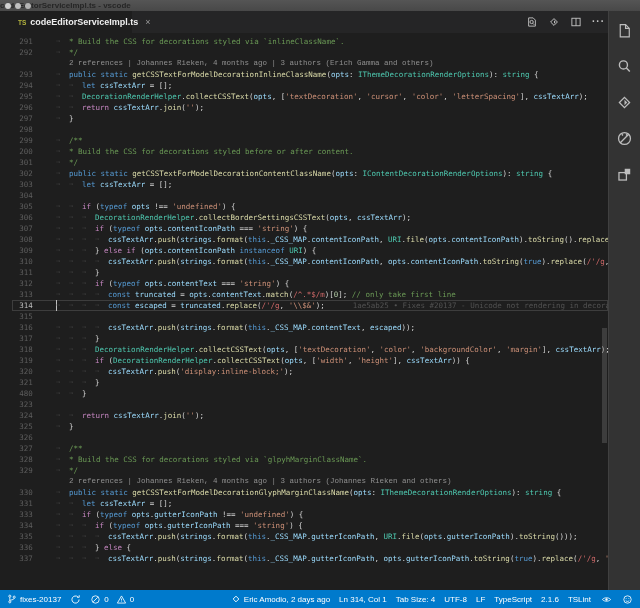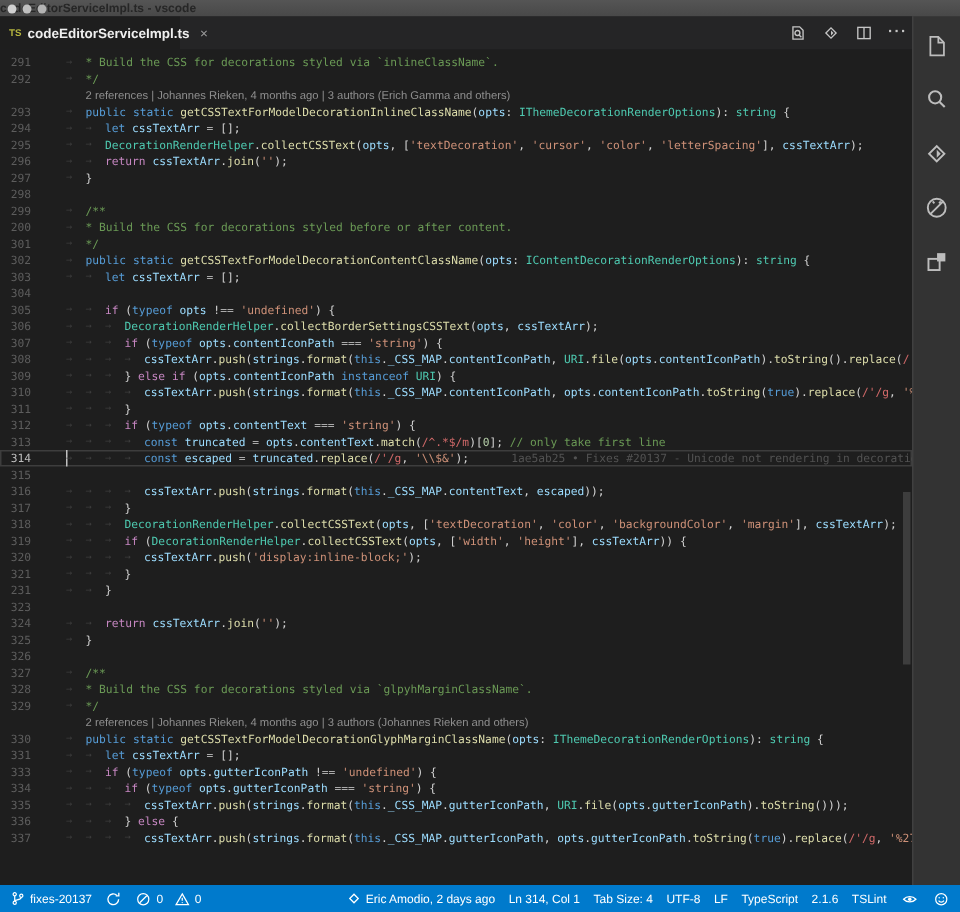--- a/index.html
+++ b/index.html
@@ -9,21 +9,21 @@
   
   .titlebar { height:11px; background:linear-gradient(#555,#484848); position:relative;
               display:flex; align-items:center; 
               font-size:8px; line-height:11px; color:#262626; font-weight:bold; }
   .lights { position:absolute; left:5px; top:3px; display:flex; gap:4px; }
   .light { width:6px; height:6px; border-radius:50%; }
   .l1{ background:#d0d0d0; } .l2{ background:#bfbfbf; } .l3{ background:#b3b3b3; }
 
   
   .workbench { display:flex; height:579px; }
-  .editor-col { flex:1; display:flex; flex-direction:column; min-width:0; position:relative; }
+  .editor-col { flex:1; display:flex; flex-direction:column; min-width:0; position:relative;padding-left:12px; }
 
   
   .tabbar { height:22px; background:#252526; display:flex; align-items:stretch; position:relative; flex:none; }
   .tab { width:120px; background:#1e1e1e; display:flex; align-items:center; padding:0 6px; gap:4px; }
   .tab-icon { font-size:6.5px; font-weight:bold; color:#b3b33e; flex:none; }
   .tab-label { font-size:9px; font-weight:bold; color:#efefef; white-space:nowrap; }
   .tab-close { font-size:9px; color:#9a9a9a; margin-left:3px; }
   .tab-actions { position:absolute; right:3px; top:0; height:22px; display:flex; align-items:center; gap:10px; }
   .tab-actions svg { display:block; }
   .more-dots { color:#c5c5c5; font-size:10px; font-weight:bold; letter-spacing:1px; line-height:22px; }
@@ -36,21 +36,21 @@
   .gutter { width:28px; text-align:center; color:#5d5d5d; margin-right:16px; }
   .curnum { color:#bdbdbd; }
   .row.current { box-shadow:inset 0 0 0 1px #3d3d3d; }
   .caret { width:1px; background:#bfbfbf; height:10px; margin-right:-1px; }
   .ind { width:13px; color:#3e3e3e; font-size:7px; }
   .tok-c{color:#6a9955} .tok-k{color:#569cd6} .tok-ct{color:#c586c0}
   .tok-f{color:#dcdcaa} .tok-t{color:#4ec9b0} .tok-v{color:#9cdcfe}
   .tok-s{color:#ce9178} .tok-p{color:#d4d4d4} .tok-num{color:#b5cea8} .tok-r{color:#d16969}
   .blame { color:#525252; margin-left:28px; }
   .lens { height:11px; line-height:11px; font-size:7.5px; color:#8f8f8f;
-          font-family:Liberation Sans, sans-serif; white-space:pre; }
+          font-family:Liberation Mono, monospace; white-space:pre; }
   .slider { position:absolute; right:1px; top:295px; width:5px; height:115px;
             background:rgba(121,121,121,.35); }
 
   
   .activitybar { width:32px; background:#333333; border-left:1px solid #404040;
                  display:flex; flex-direction:column; align-items:center; padding-top:7px; gap:12px; }
   .ab-item { width:24px; height:24px; display:flex; align-items:center; justify-content:center; }
 
   
   .statusbar { height:18px; background:#007acc; display:flex; align-items:center;
@@ -131,21 +131,21 @@
           <div class="row"><span class="gutter">312</span><span class="ind">→</span><span class="ind">→</span><span class="ind">→</span><span class="tok-ct">if</span><span class="tok-p"> (</span><span class="tok-k">typeof</span><span class="tok-p"> </span><span class="tok-v">opts</span><span class="tok-p">.</span><span class="tok-v">contentText</span><span class="tok-p"> === </span><span class="tok-s">'string'</span><span class="tok-p">) {</span></div>
           <div class="row"><span class="gutter">313</span><span class="ind">→</span><span class="ind">→</span><span class="ind">→</span><span class="ind">→</span><span class="tok-k">const </span><span class="tok-v">truncated</span><span class="tok-p"> = </span><span class="tok-v">opts</span><span class="tok-p">.</span><span class="tok-v">contentText</span><span class="tok-p">.</span><span class="tok-f">match</span><span class="tok-p">(</span><span class="tok-r">/^.*$/m</span><span class="tok-p">)[</span><span class="tok-num">0</span><span class="tok-p">]; </span><span class="tok-c">// only take first line</span></div>
           <div class="row current"><span class="gutter curnum">314</span><span class="caret"></span><span class="ind">→</span><span class="ind">→</span><span class="ind">→</span><span class="ind">→</span><span class="tok-k">const </span><span class="tok-v">escaped</span><span class="tok-p"> = </span><span class="tok-v">truncated</span><span class="tok-p">.</span><span class="tok-f">replace</span><span class="tok-p">(</span><span class="tok-r">/'/g</span><span class="tok-p">, </span><span class="tok-s">'\\$&amp;'</span><span class="tok-p">);</span><span class="blame">1ae5ab25 • Fixes #20137 - Unicode not rendering in decorations</span></div>
           <div class="row"><span class="gutter">315</span></div>
           <div class="row"><span class="gutter">316</span><span class="ind">→</span><span class="ind">→</span><span class="ind">→</span><span class="ind">→</span><span class="tok-v">cssTextArr</span><span class="tok-p">.</span><span class="tok-f">push</span><span class="tok-p">(</span><span class="tok-v">strings</span><span class="tok-p">.</span><span class="tok-f">format</span><span class="tok-p">(</span><span class="tok-k">this</span><span class="tok-p">.</span><span class="tok-v">_CSS_MAP</span><span class="tok-p">.</span><span class="tok-v">contentText</span><span class="tok-p">, </span><span class="tok-v">escaped</span><span class="tok-p">));</span></div>
           <div class="row"><span class="gutter">317</span><span class="ind">→</span><span class="ind">→</span><span class="ind">→</span><span class="tok-p">}</span></div>
           <div class="row"><span class="gutter">318</span><span class="ind">→</span><span class="ind">→</span><span class="ind">→</span><span class="tok-t">DecorationRenderHelper</span><span class="tok-p">.</span><span class="tok-f">collectCSSText</span><span class="tok-p">(</span><span class="tok-v">opts</span><span class="tok-p">, [</span><span class="tok-s">'textDecoration'</span><span class="tok-p">, </span><span class="tok-s">'color'</span><span class="tok-p">, </span><span class="tok-s">'backgroundColor'</span><span class="tok-p">, </span><span class="tok-s">'margin'</span><span class="tok-p">], </span><span class="tok-v">cssTextArr</span><span class="tok-p">);</span></div>
           <div class="row"><span class="gutter">319</span><span class="ind">→</span><span class="ind">→</span><span class="ind">→</span><span class="tok-ct">if</span><span class="tok-p"> (</span><span class="tok-t">DecorationRenderHelper</span><span class="tok-p">.</span><span class="tok-f">collectCSSText</span><span class="tok-p">(</span><span class="tok-v">opts</span><span class="tok-p">, [</span><span class="tok-s">'width'</span><span class="tok-p">, </span><span class="tok-s">'height'</span><span class="tok-p">], </span><span class="tok-v">cssTextArr</span><span class="tok-p">)) {</span></div>
           <div class="row"><span class="gutter">320</span><span class="ind">→</span><span class="ind">→</span><span class="ind">→</span><span class="ind">→</span><span class="tok-v">cssTextArr</span><span class="tok-p">.</span><span class="tok-f">push</span><span class="tok-p">(</span><span class="tok-s">'display:inline-block;'</span><span class="tok-p">);</span></div>
           <div class="row"><span class="gutter">321</span><span class="ind">→</span><span class="ind">→</span><span class="ind">→</span><span class="tok-p">}</span></div>
-          <div class="row"><span class="gutter">231</span><span class="ind">→</span><span class="ind">→</span><span class="tok-p">}</span></div>
+          <div class="row"><span class="gutter">480</span><span class="ind">→</span><span class="ind">→</span><span class="tok-p">}</span></div>
           <div class="row"><span class="gutter">323</span></div>
           <div class="row"><span class="gutter">324</span><span class="ind">→</span><span class="ind">→</span><span class="tok-ct">return </span><span class="tok-v">cssTextArr</span><span class="tok-p">.</span><span class="tok-f">join</span><span class="tok-p">(</span><span class="tok-s">''</span><span class="tok-p">);</span></div>
           <div class="row"><span class="gutter">325</span><span class="ind">→</span><span class="tok-p">}</span></div>
           <div class="row"><span class="gutter">326</span></div>
           <div class="row"><span class="gutter">327</span><span class="ind">→</span><span class="tok-c">/**</span></div>
           <div class="row"><span class="gutter">328</span><span class="ind">→</span><span class="tok-c">* Build the CSS for decorations styled via `glpyhMarginClassName`.</span></div>
           <div class="row"><span class="gutter">329</span><span class="ind">→</span><span class="tok-c">*/</span></div>
           <div class="lens" style="padding-left: 57px;">2 references | Johannes Rieken, 4 months ago | 3 authors (Johannes Rieken and others)</div>
           <div class="row"><span class="gutter">330</span><span class="ind">→</span><span class="tok-k">public static </span><span class="tok-f">getCSSTextForModelDecorationGlyphMarginClassName</span><span class="tok-p">(</span><span class="tok-v">opts</span><span class="tok-p">: </span><span class="tok-t">IThemeDecorationRenderOptions</span><span class="tok-p">): </span><span class="tok-t">string</span><span class="tok-p"> {</span></div>
           <div class="row"><span class="gutter">331</span><span class="ind">→</span><span class="ind">→</span><span class="tok-k">let </span><span class="tok-v">cssTextArr</span><span class="tok-p"> = [];</span></div>

